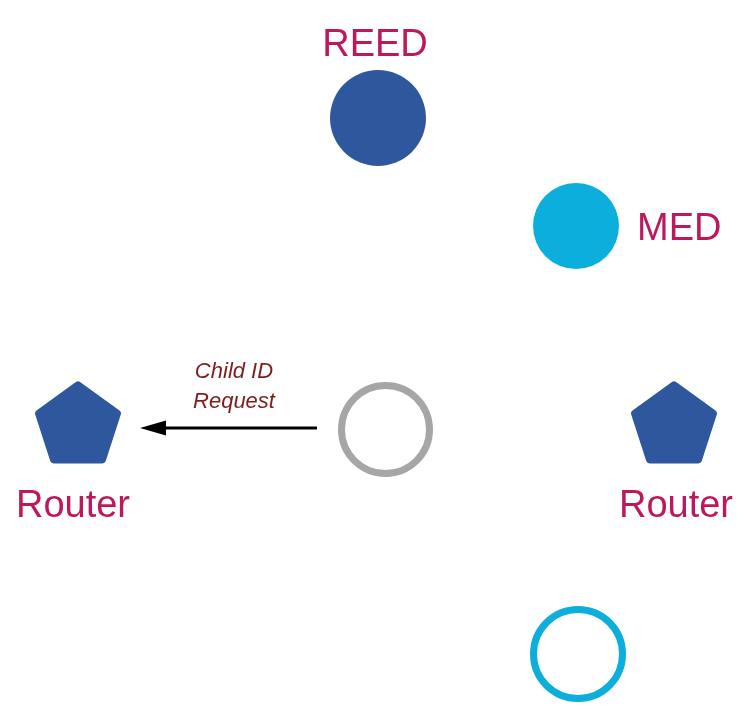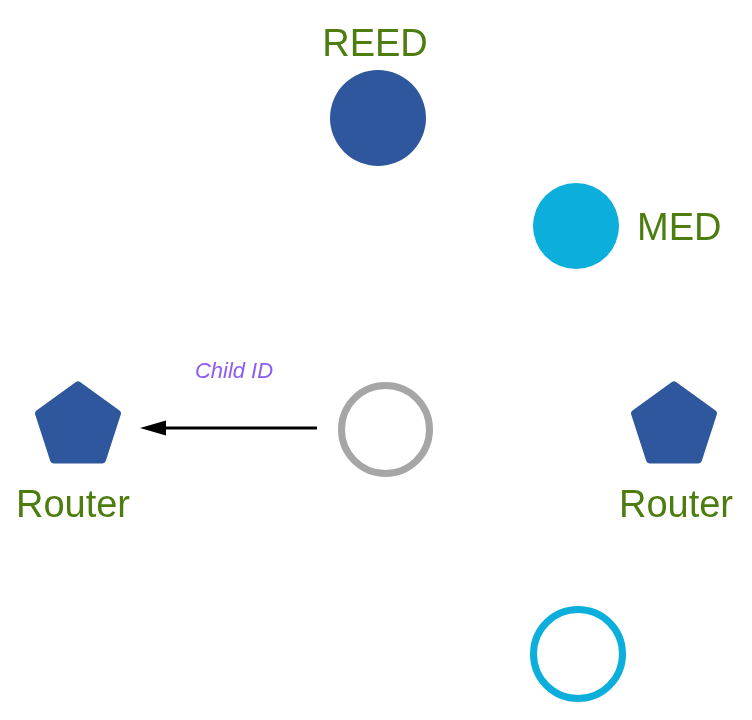--- a/index.html
+++ b/index.html
@@ -14,21 +14,21 @@
     background: #ffffff;
     font-family: "Liberation Sans", sans-serif;
     color: #000000;
     overflow: hidden;
   }
   .label {
     position: absolute;
     font-size: 38px;
     line-height: 1;
     white-space: nowrap;
-    color: #4d7c0f;
+    color: #be185d;
     text-align: right;
   }
   .label.center-x { transform: translateX(-50%); }
   .label.center-y { transform: translateY(-50%); }
 
   .node-circle {
     position: absolute;
     border-radius: 50%;
     box-sizing: border-box;
   }
@@ -82,21 +82,21 @@
 
   .message-label {
     position: absolute;
     left: 234px; top: 356px;
     transform: translateX(-50%);
     font-size: 22px;
     font-style: italic;
     line-height: 30px;
     text-align: center;
     white-space: nowrap;
-    color: #8b5cf6;
+    color: #7f1d1d;
   }
 </style>
 </head>
 <body>
 
 <div class="canvas">
 
   <div class="label center-x reed-label">REED</div>
   <div class="node-circle reed-circle"></div>
 
@@ -109,20 +109,21 @@
   <div class="label center-x router-left-label">Router</div>
 
   <div class="node-circle joining-circle"></div>
 
   <svg class="arrow-layer" viewBox="0 0 752 720">
     <line x1="317" y1="428" x2="163" y2="428" stroke="#000000" stroke-width="3"></line>
     <polygon points="140,428 166,420.5 166,435.5" fill="#000000"></polygon>
   </svg>
   <div class="message-label">
     <div>Child ID</div>
+    <div>Request</div>
   </div>
 
   <svg class="pentagon pentagon-right" viewBox="0 0 100 96">
     <polygon class="pentagon-shape" points="50,4 93.75,35.79 77.04,87.21 22.96,87.21 6.25,35.79" fill="#2E579E"></polygon>
   </svg>
   <div class="label center-x router-right-label">Router</div>
 
   <div class="node-circle sed-circle"></div>
 
 </div>

